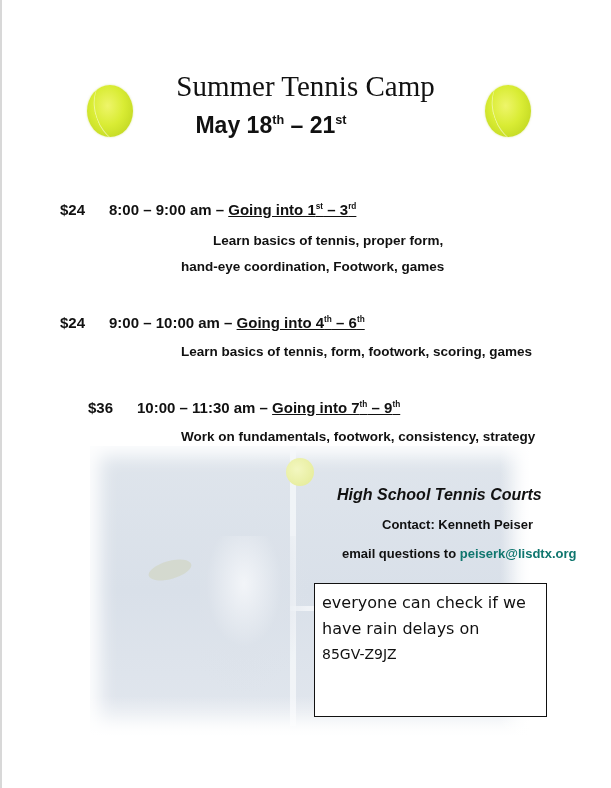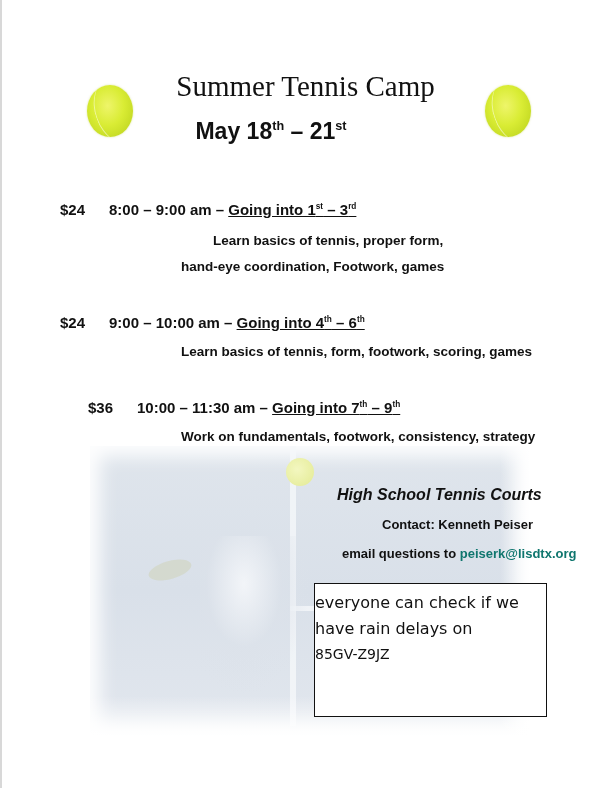--- a/index.html
+++ b/index.html
@@ -23,21 +23,21 @@
     transform: rotate(-20deg);
   }
   #ball-left { left: 87px; top: 85px; }
   #ball-right { left: 485px; top: 85px; }
 
   .title {
     position: absolute; left: 0; width: 611px; top: 70px; text-align: center;
     font-family: "Liberation Serif", "DejaVu Serif", serif; font-size: 29px; color: #111;
   }
   .dates {
-    position: absolute; left: 0; width: 542px; top: 118px; text-align: center;
+    position: absolute; left: 0; width: 542px; top: 112px; text-align: center;
     font-weight: bold; font-size: 23px;
   }
   .dates sup, .session-head sup { font-size: 0.55em; vertical-align: 0.7em; line-height: 0; }
 
   .session-head {
     position: absolute; left: 60px; font-weight: bold; font-size: 15px; white-space: nowrap;
   }
   .session-head .price { display: inline-block; width: 49px; }
   .session-head .grade { text-decoration: underline; }
   .session-desc {
@@ -69,21 +69,21 @@
   }
   .contact .name-link { text-decoration-color: #3a6fc4; text-align: center; }
   .email-line {
     position: absolute; left: 342px; top: 546px; font-weight: bold; font-size: 13px; white-space: nowrap;
   }
   .email-line a { color: #0f766e; }
 
   .notice-box {
     position: absolute; left: 314px; top: 583px; width: 233px; height: 134px;
     border: 1.5px solid #111; background: #fff; box-sizing: border-box;
-    padding: 6px 0 0 0;
+    padding: 6px 0 0 7px;
     font-family: "DejaVu Sans", sans-serif; color: #111;
   }
   .notice-box .line { font-size: 16px; line-height: 26px; white-space: nowrap; }
   .notice-box .line3 { margin-top: 7px; }
   .notice-box .code { font-size: 14px; line-height: 24px; margin-top: 0; }
 </style>
 </head>
 <body>
 
 <div class="left-rule"></div>

